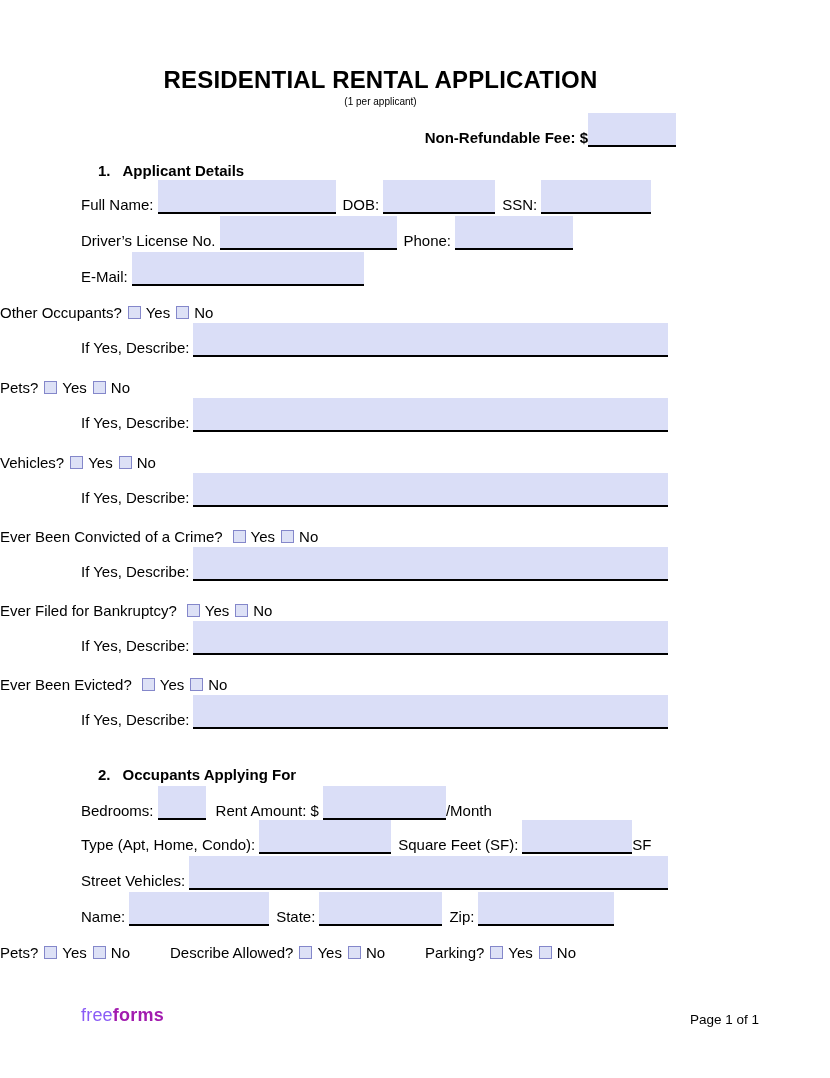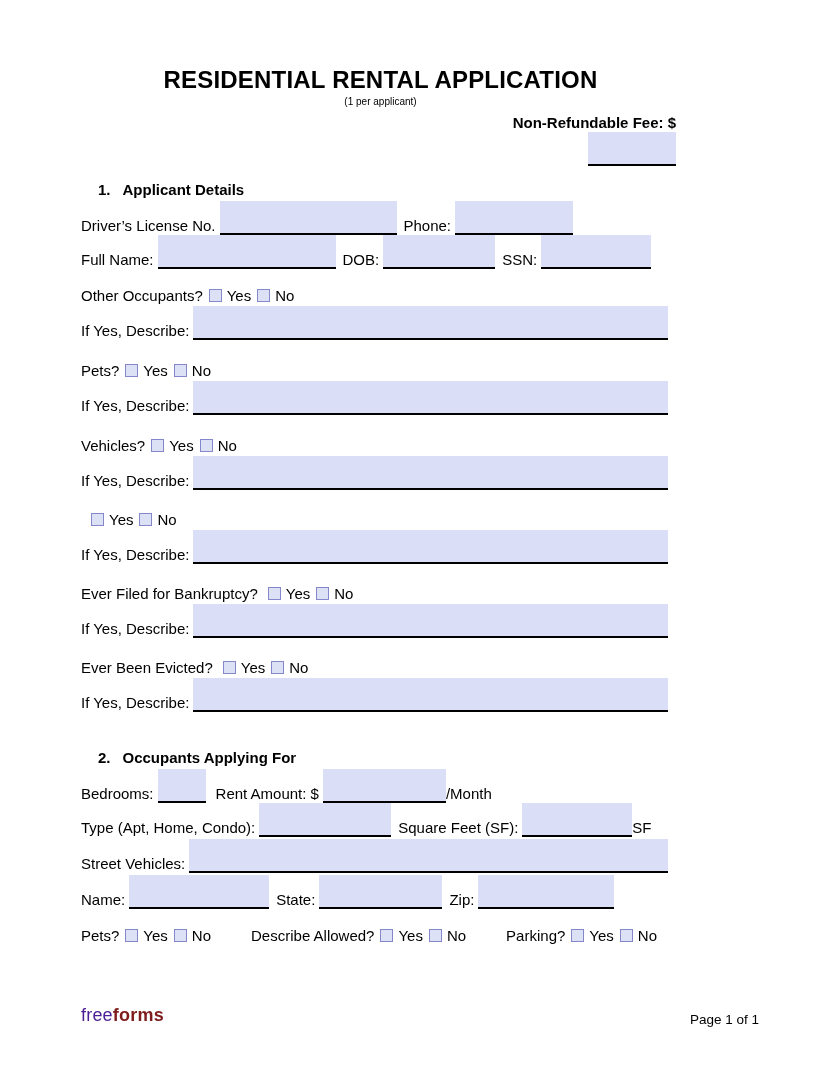--- a/index.html
+++ b/index.html
@@ -8,87 +8,91 @@
     position:relative; width:761px; height:1078px; background:#ffffff;
     font-family:Liberation Sans, sans-serif; color:#000; overflow:hidden;margin-top:6px;
   }
   .title { margin-top:60px; text-align:center; font-size:24px; font-weight:bold; letter-spacing:0.2px; }
   .subtitle { margin-top:2px; text-align:center; font-size:10px; }
 
   .field {
     display:inline-block; background:#dadef7; border-bottom:2px solid #000;
     height:34px; vertical-align:bottom;
   }
-  .fee-row { display:flex; justify-content:flex-end; align-items:flex-end; padding-right:85px; margin-top:6px;flex-direction:column; }
+  .fee-row { display:flex; justify-content:flex-end; align-items:flex-end; padding-right:85px; margin-top:6px; }
   .fee-label { font-weight:bold; font-size:15px; line-height:19px; }
 
   .heading { display:flex; padding-left:98px; font-size:15px; font-weight:bold; line-height:18px; }
   .heading .num { margin-right:12px; }
 
   .row { display:flex; align-items:flex-end; padding-left:81px; font-size:15px; }
   .row .label { line-height:19px; white-space:nowrap; margin-right:4px; }
   .row .label.follow { margin-left:7px; }
   .row .suffix { line-height:19px; white-space:nowrap; }
 
   .drow { display:flex; align-items:flex-end; padding-left:81px; font-size:15px; width:668px; }
   .drow .label { line-height:19px; white-space:nowrap; margin-right:4px; }
   .drow .field { flex:1; }
 
-  .qrow { display:flex; align-items:center; padding-left:81px; font-size:15px; height:18px; }
+  .qrow { display:flex; align-items:center; font-size:15px; height:18px; }
   .qrow .label { white-space:nowrap; }
   .checkbox {
     width:13px; height:13px; background:#dde1f6; border:1.5px solid #8487ca;
     display:inline-block; flex:0 0 auto; margin:0 5px 0 6px;
   }
   .checkbox.gap-lg { margin-left:10px; }
   .qgroup { display:flex; align-items:center; }
   .qgroup.spaced { margin-left:40px; }
 
   .mt2 { margin-top:2px; }
 
   .brand { position:absolute; left:81px; top:999px; font-size:18px; letter-spacing:0.2px; }
-  .brand .free { color:#4c1d95; }
-  .brand .forms { color:#7f1d1d; font-weight:bold; }
+  .brand .free { color:#8b5cf6; }
+  .brand .forms { color:#a21caf; font-weight:bold; }
   .page-indicator { position:absolute; left:690px; top:1006px; font-size:13.5px; }
   .page-bottom-edge { position:absolute; left:0; bottom:0; width:830px; height:6px; background:#f6f6f8; }
 </style>
 </head>
 <body>
 
 <div class="page">
 
   <div class="title">RESIDENTIAL RENTAL APPLICATION</div>
   <div class="subtitle">(1 per applicant)</div>
 
   <div class="fee-row">
     <span class="fee-label">Non-Refundable Fee: $</span>
       <span class="field" style="width:88px"></span>
   </div>
 
   <div class="heading" style="margin-top:15px">
     <span class="num">1.</span>
     <span>Applicant Details</span>
-  </div>
-
-  <div class="row mt2">
-    <span class="label">Driver’s License No.</span>
-    <span class="field" style="width:177px"></span>
-    <span class="label follow">Phone:</span>
-    <span class="field" style="width:118px"></span>
   </div>
 
   <div class="row">
     <span class="label">Full Name:</span>
     <span class="field" style="width:178px"></span>
     <span class="label follow">DOB:</span>
     <span class="field" style="width:112px"></span>
     <span class="label follow">SSN:</span>
     <span class="field" style="width:110px"></span>
   </div>
 
+  <div class="row mt2">
+    <span class="label">Driver’s License No.</span>
+    <span class="field" style="width:177px"></span>
+    <span class="label follow">Phone:</span>
+    <span class="field" style="width:118px"></span>
+  </div>
+
+  <div class="row mt2">
+    <span class="label">E-Mail:</span>
+    <span class="field" style="width:232px"></span>
+  </div>
 
   <div class="qrow" style="margin-top:17px">
     <span class="label">Other Occupants?</span>
     <span class="checkbox"></span>
     <span class="label">Yes</span>
     <span class="checkbox"></span>
     <span class="label">No</span>
   </div>
   <div class="drow mt2">
     <span class="label">If Yes, Describe:</span>
@@ -113,20 +117,21 @@
     <span class="label">Yes</span>
     <span class="checkbox"></span>
     <span class="label">No</span>
   </div>
   <div class="drow mt2">
     <span class="label">If Yes, Describe:</span>
     <span class="field"></span>
   </div>
 
   <div class="qrow" style="margin-top:20px">
+    <span class="label">Ever Been Convicted of a Crime?</span>
     <span class="checkbox gap-lg"></span>
     <span class="label">Yes</span>
     <span class="checkbox"></span>
     <span class="label">No</span>
   </div>
   <div class="drow mt2">
     <span class="label">If Yes, Describe:</span>
     <span class="field"></span>
   </div>
 

